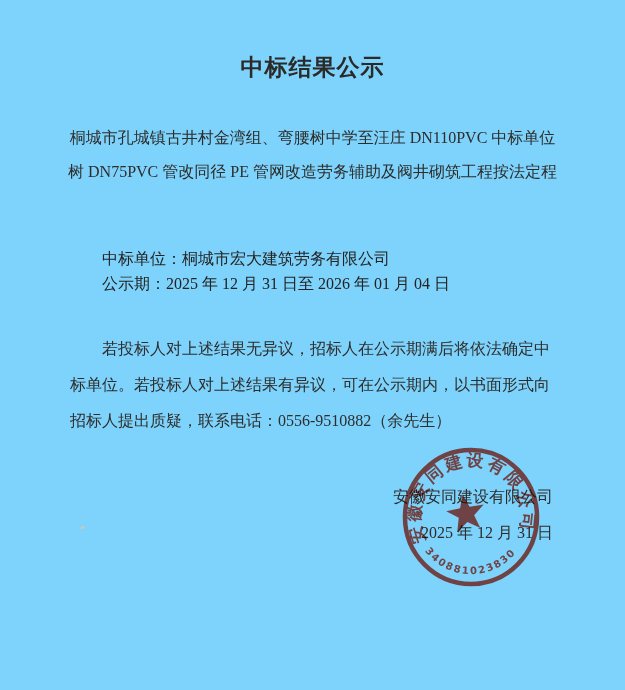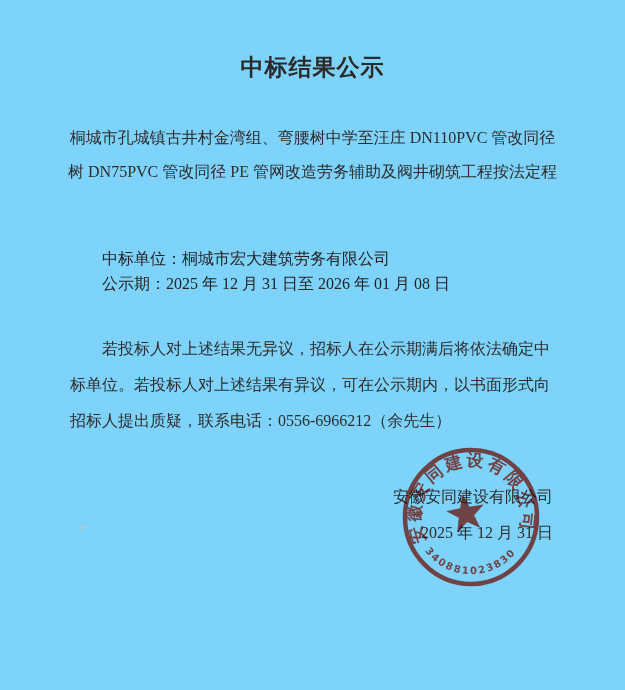--- a/index.html
+++ b/index.html
@@ -91,33 +91,33 @@
   }
 </style>
 </head>
 <body>
 
 <div class="page">
 
   <h1 class="page-title">中标结果公示</h1>
 
   <div class="para intro">
-    <div class="line">桐城市孔城镇古井村金湾组、弯腰树中学至汪庄 DN110PVC 管改同径</div>
+    <div class="line">桐城市孔城镇古井村金湾组、弯腰树中学至汪庄 DN110PVC 中标单位</div>
     <div class="line">树 DN75PVC 管改同径 PE 管网改造劳务辅助及阀井砌筑工程按法定程</div>
   </div>
 
   <div class="para award">
     <div class="line">中标单位：桐城市宏大建筑劳务有限公司</div>
-    <div class="line">公示期：2025 年 12 月 31 日至 2026 年 01 月 08 日</div>
+    <div class="line">公示期：2025 年 12 月 31 日至 2026 年 01 月 04 日</div>
   </div>
 
   <div class="para notice">
     <div class="line first">若投标人对上述结果无异议，招标人在公示期满后将依法确定中</div>
     <div class="line">标单位。若投标人对上述结果有异议，可在公示期内，以书面形式向</div>
-    <div class="line">招标人提出质疑，联系电话：0556-6966212（余先生）</div>
+    <div class="line">招标人提出质疑，联系电话：0556-9510882（余先生）</div>
   </div>
 
   <div class="signature">
     <div class="line">安徽安同建设有限公司</div>
     <div class="line">2025 年 12 月 31 日</div>
   </div>
 
   <div class="speck"></div>
 
   <svg class="seal" viewBox="-75 -75 150 150" aria-hidden="true">

